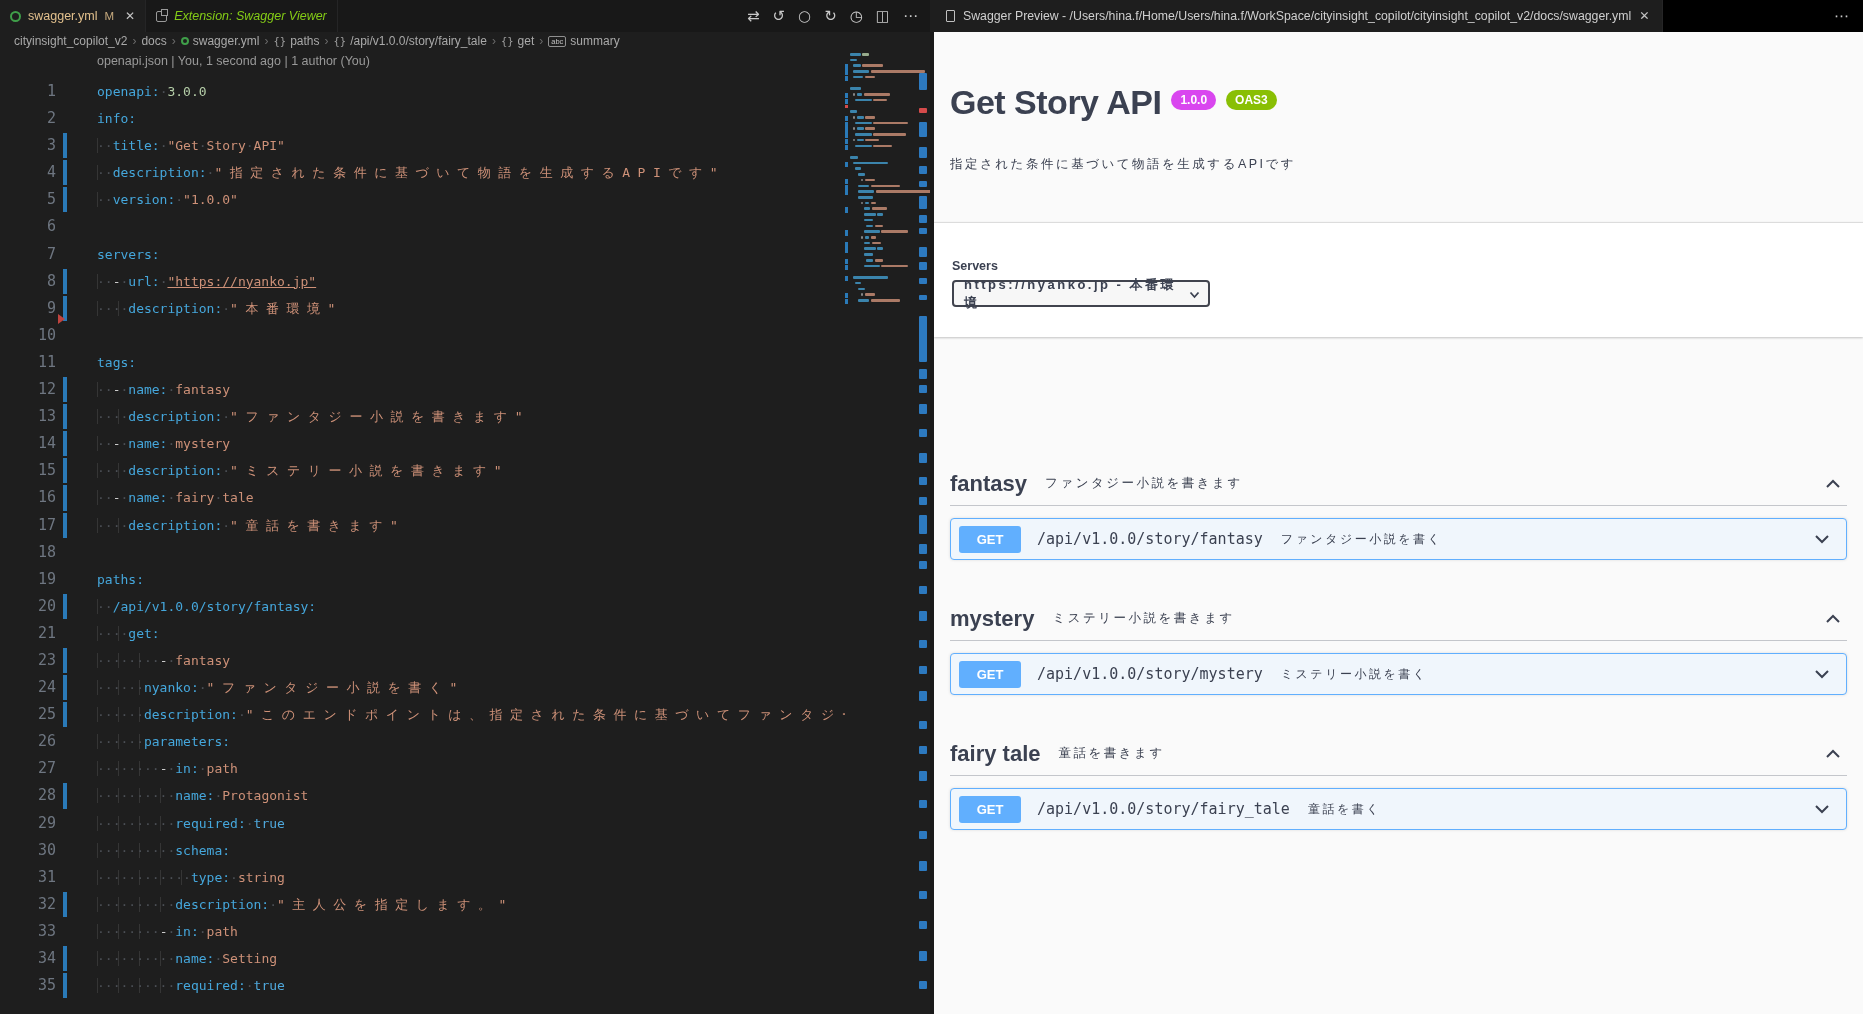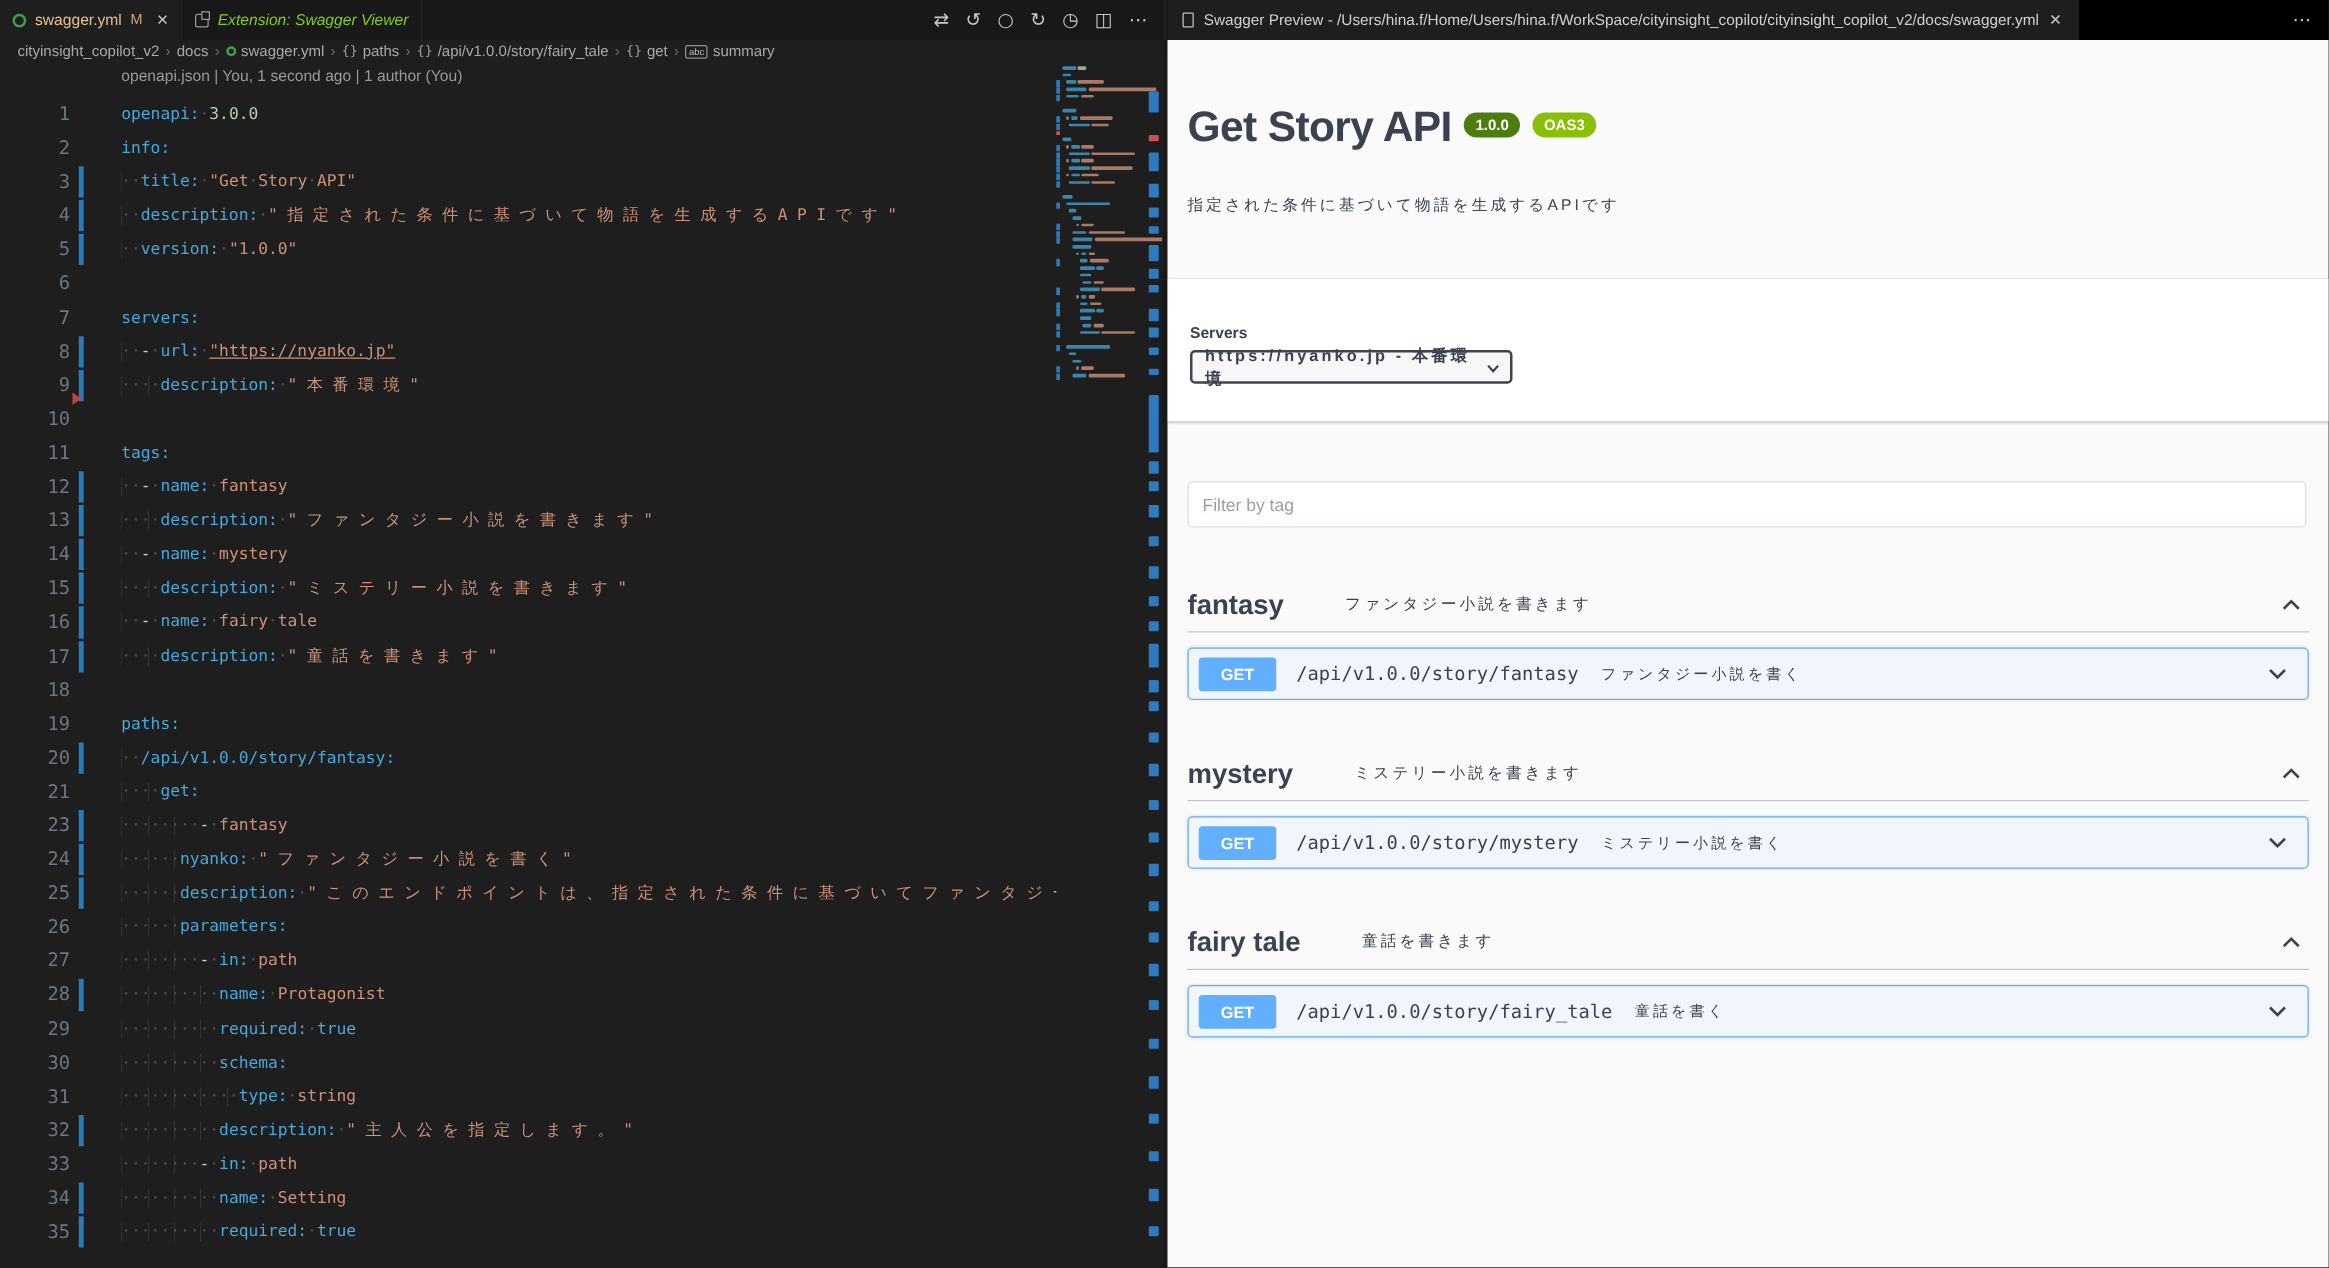--- a/index.html
+++ b/index.html
@@ -93,41 +93,41 @@
   #sash { position:absolute; left:930px; top:32px; width:4px; height:982px; background:#191919; }
 
   
   #webview { position:absolute; left:934px; top:32px; width:929px; height:982px;
     background:#fafafa; overflow:hidden; color:#3b4151; }
   .jp { letter-spacing:2.5px; }
   #sw-title-row { position:absolute; top:50px; left:16px; display:flex; align-items:flex-start; }
   #sw-title { font-size:34px; font-weight:bold; line-height:40px; letter-spacing:-.5px; }
   .sw-badge { margin:8px 0 0 10px; color:#fff; font-size:12px; font-weight:bold;
     padding:3px 9px; border-radius:12px; }
-  #sw-ver-badge { background:#4d7c0f; }
+  #sw-ver-badge { background:#d946ef; }
   #sw-oas-badge { background:#89bf04; }
   #sw-desc { position:absolute; top:124px; left:16px; font-size:12.5px; }
   #sw-band { position:absolute; top:191px; left:0; right:0; height:114px; background:#ffffff;
     box-shadow:0 1px 2px rgba(0,0,0,.22), 0 -1px 1px rgba(0,0,0,.10); }
   #sw-servers-label { margin:36px 0 7px 18px; font-size:12.5px; font-weight:bold; }
   #sw-select { position:relative; margin-left:18px; width:258px; height:27px;
     border:2px solid #41444e; border-radius:4px; background:#f7f7f7;
     display:flex; align-items:center; padding:0 28px 0 10px;
     font-size:13px; font-weight:bold; cursor:pointer; }
   #sw-select svg { position:absolute; right:8px; top:9px; }
   #sw-filter { position:absolute; top:353px; left:16px; width:895px; height:37px;
     border:1px solid #d8dde7; border-radius:4px; background:#fff; font-size:14px;
     padding:0 11px; color:#41444e; font-family:"Liberation Sans", sans-serif; }
   #sw-filter::placeholder { color:#9aa0a8; }
   #sw-sections { position:absolute; top:430px; left:16px; width:897px; }
   .sw-sec { margin-bottom:37px; }
   .sw-sec-head { display:flex; align-items:center; height:44px;
     border-bottom:1px solid rgba(59,65,81,.28); cursor:pointer; }
   .sw-tag { font-size:22px; font-weight:600; margin-right:18px; }
-  .sw-tag-desc { font-size:12.5px; color:#3b4151;margin-left:31px; }
+  .sw-tag-desc { font-size:12.5px; color:#3b4151; }
   .sw-sec-head svg { margin-left:auto; margin-right:6px; }
   .sw-op { margin-top:12px; height:42px; background:#f0f6fc; border:1px solid #61affe;
     border-radius:4px; display:flex; align-items:center; cursor:pointer;
     box-shadow:0 0 3px rgba(0,0,0,.12); }
   .sw-get { width:62px; height:27px; margin-left:8px; background:#61affe; color:#fff;
     font-weight:bold; font-size:13px; border-radius:3px; display:flex;
     align-items:center; justify-content:center; flex:none; }
   .sw-path { margin-left:16px; font-family:"DejaVu Sans Mono", monospace; font-size:15px; }
   .sw-sum { margin-left:18px; font-size:12px; }
   .sw-op svg { margin-left:auto; margin-right:16px; }
@@ -521,21 +521,20 @@
     <div id="sw-band">
       <div id="sw-servers-label">Servers</div>
       <div id="sw-select">
         <span class="jp">https://nyanko.jp - 本番環境</span>
         <svg width="11" height="8" viewBox="0 0 11 8">
           <path d="M1.5 1.5 L5.5 6 L9.5 1.5" fill="none" stroke="#3b4151" stroke-width="1.8"></path>
           </svg>
       </div>
     </div>
 
-    <input id="sw-filter" placeholder="Filter by tag" style="">
 
     <div id="sw-sections">
         <div class="sw-sec">
           <div class="sw-sec-head">
             <span class="sw-tag">fantasy</span>
             <span class="sw-tag-desc jp">ファンタジー小説を書きます</span>
             <svg width="16" height="10" viewBox="0 0 16 10">
               <path d="M2 8 L8 2 L14 8" fill="none" stroke="#3b4151" stroke-width="2"></path>
             </svg>
           </div>

